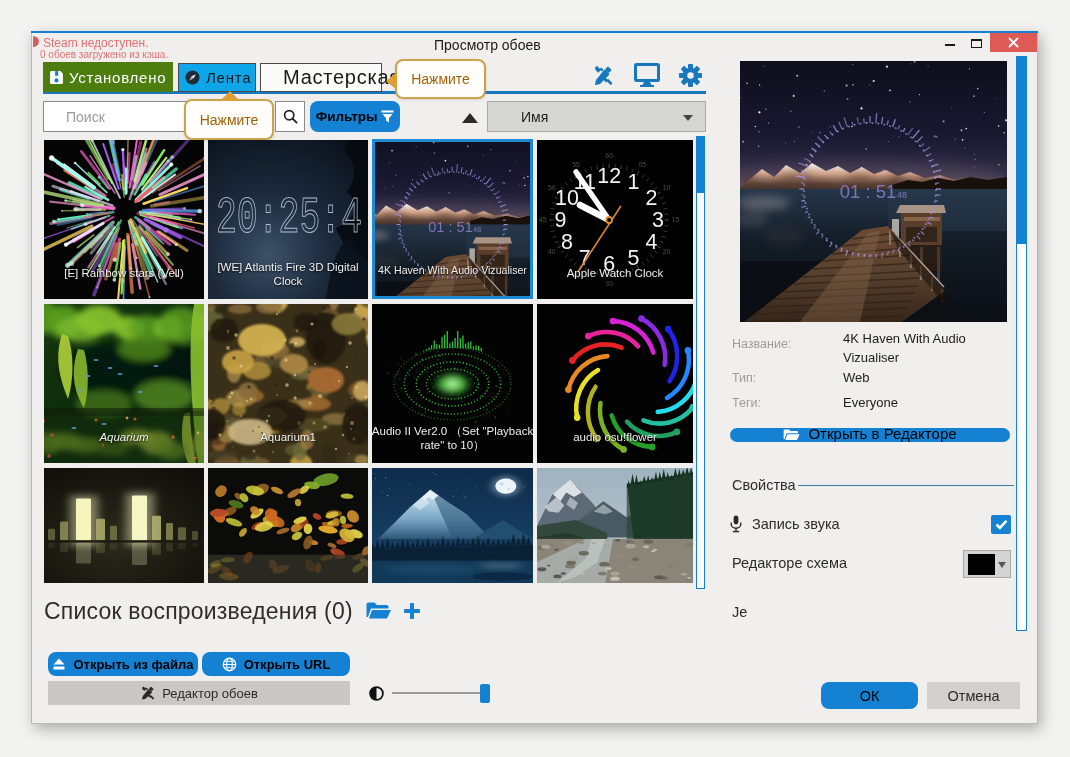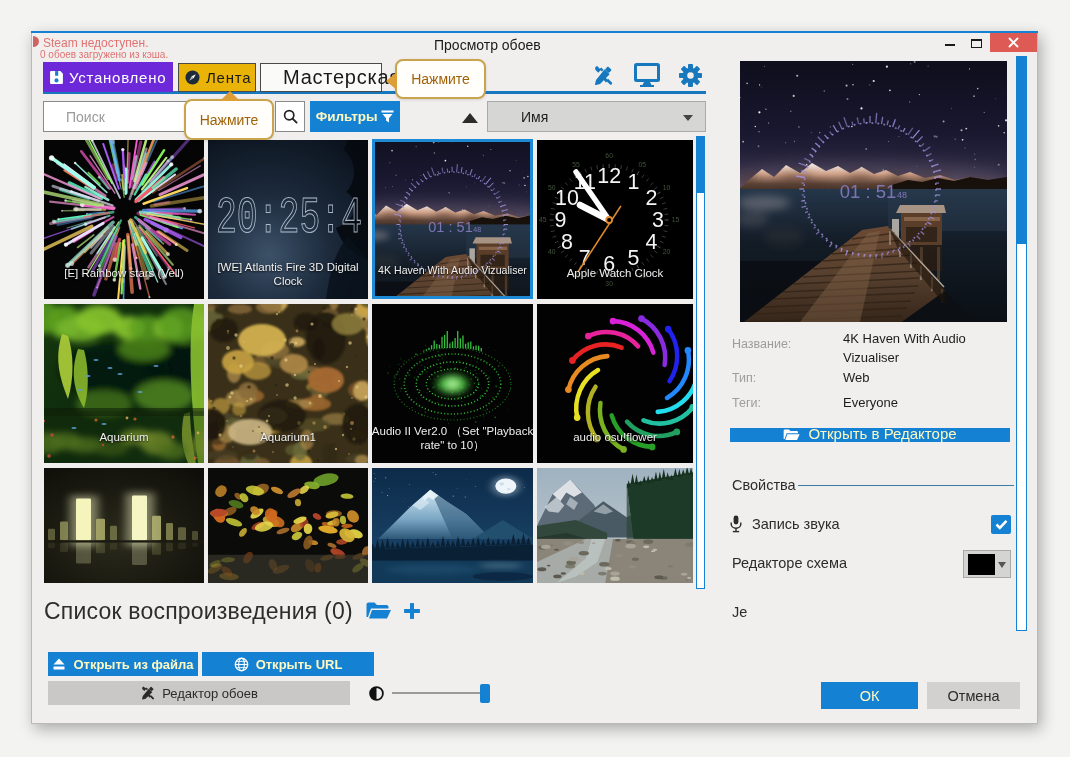--- a/index.html
+++ b/index.html
@@ -3,21 +3,21 @@
 <style>
 * { margin:0; padding:0; box-sizing:border-box; }
 html,body { width:1070px; height:757px; font-family:"Liberation Sans",sans-serif; background:#f3f3f2; overflow:hidden; }
 .abs { position:absolute; }
 #win { position:absolute; left:31px; top:31px; width:1007px; height:693px; background:#f0efee;
   border:1px solid #b9b9b9; box-shadow: 3px 5px 14px rgba(0,0,0,0.30); }
 .tile { position:absolute; overflow:hidden; background:#000; }
 .tlabel { position:absolute; left:-3px; right:-3px; text-align:center; color:#efefef;
   font-size:11.5px; line-height:14px; white-space:nowrap; text-shadow:0 1px 2px rgba(0,0,0,0.9); }
 .l1 { bottom:19px; } .l2 { bottom:11px; white-space:normal;margin-top:13px; }
-.btn-blue { background:#1581d2; color:#fef9c3; }
+.btn-blue { background:#1581d2; color:#000000;border-radius:8px; }
 .tip { position:absolute; background:#fffefb; border:2px solid #caa44c; border-radius:8px;
   color:#a16207; font-size:14px; display:flex; align-items:center; justify-content:center; z-index:30;
   box-shadow:0 1px 3px rgba(0,0,0,0.12); }
 </style></head>
 <body>
 <div id="win"></div>
 
 <div class="abs" style="left:31px;top:31px;width:1007px;height:2px;background:#1581d2;z-index:5"></div>
 <div class="abs" style="left:33px;top:36px;width:8px;height:11px;overflow:hidden;z-index:4">
     <div style="position:absolute;left:-6px;top:0;width:12px;height:11px;border-radius:50%;background:#cf6464"></div>
@@ -25,29 +25,29 @@
 <div class="abs" style="left:43px;top:36px;font-size:12px;color:#e07272;z-index:4">Steam недоступен.</div>
 <div class="abs" style="left:40px;top:49px;font-size:10px;color:#e07272;z-index:4">0 обоев загружено из кэша.</div>
 <div class="abs" style="left:434px;top:37px;width:200px;text-align:left;font-size:14px;color:#1a1a1a;z-index:4">Просмотр обоев</div>
 <div class="abs" style="left:945px;top:44px;width:10px;height:2px;background:#1a1a1a;z-index:6"></div>
 <div class="abs" style="left:971px;top:39px;width:11px;height:9px;border:1px solid #1a1a1a;border-top:2px solid #1a1a1a;z-index:6"></div>
 <div class="abs" style="left:990px;top:33px;width:47px;height:19px;background:#dd5a55;z-index:6;display:flex;align-items:center;justify-content:center">
     <svg width="11" height="11" viewBox="0 0 11 11">
       <path d="M1.5,1.5 L9.5,9.5 M9.5,1.5 L1.5,9.5" stroke="#fff" stroke-width="1.8" stroke-linecap="round"></path>
     </svg>
   </div>
-<div class="abs" style="left:43px;top:62px;width:130px;height:30px;background:#6d28d9;z-index:3;display:flex;align-items:center">
+<div class="abs" style="left:43px;top:62px;width:130px;height:30px;background:#4d7c0f;z-index:3;display:flex;align-items:center">
     <svg width="15" height="15" viewBox="0 0 14 14" style="margin-left:6px">
       <path d="M1,2.2 C1,1.5 1.5,1 2.2,1 L10.6,1 L13,3.4 L13,11.8 C13,12.5 12.5,13 11.8,13 L2.2,13 C1.5,13 1,12.5 1,11.8 Z" fill="#fff"></path>
       <rect x="5.7" y="1" width="2.9" height="4.4" fill="#1581d2"></rect>
       <circle cx="7" cy="9.7" r="1.9" fill="#1581d2"></circle>
     </svg>
     <span style="color:#fff;font-size:15px;letter-spacing:0.75px;margin-left:5px">Установлено</span>
   </div>
-<div class="abs" style="left:178px;top:63px;width:78px;height:29px;background:#eab308;border:1px solid #4a4a4a;z-index:3;display:flex;align-items:center">
+<div class="abs" style="left:178px;top:63px;width:78px;height:29px;background:#0ea5e9;border:1px solid #4a4a4a;z-index:3;display:flex;align-items:center">
     <svg width="15" height="15" viewBox="0 0 15 15" style="margin-left:6px">
       <circle cx="7.5" cy="7.5" r="7" fill="#1e2b38"></circle>
       <polygon points="10.8,4.2 8.6,8.2 6.4,6.6" fill="#fff"></polygon>
       <polygon points="4.2,10.8 6.4,6.6 8.6,8.2" fill="#b0b8c0"></polygon>
     </svg>
     <span style="color:#1a1a1a;font-size:15px;letter-spacing:0.75px;margin-left:6px">Лента</span>
   </div>
 <div class="abs" style="left:260px;top:63px;width:122px;height:29px;background:#fafaf8;border:1px solid #4a4a4a;z-index:3;display:flex;align-items:center">
     <svg width="15" height="15" viewBox="0 0 15 15" style="margin-left:6px">
       <circle cx="7.5" cy="7.5" r="7" fill="#1e2b38"></circle>
@@ -643,21 +643,21 @@
       <text x="40.0" y="137.9" font-family="Liberation Sans,sans-serif" font-size="7" fill="#5f7a55" text-anchor="middle" opacity="0.7">35</text>
       <text x="15.1" y="114.5" font-family="Liberation Sans,sans-serif" font-size="7" fill="#5f7a55" text-anchor="middle" opacity="0.7">40</text>
       <text x="6.0" y="82.5" font-family="Liberation Sans,sans-serif" font-size="7" fill="#5f7a55" text-anchor="middle" opacity="0.7">45</text>
       <text x="15.1" y="50.5" font-family="Liberation Sans,sans-serif" font-size="7" fill="#5f7a55" text-anchor="middle" opacity="0.7">50</text>
       <text x="40.0" y="27.1" font-family="Liberation Sans,sans-serif" font-size="7" fill="#5f7a55" text-anchor="middle" opacity="0.7">55</text>
       <line x1="86" y1="66" x2="42" y2="132" stroke="#e08a28" stroke-width="1.6"></line>
       <line x1="74" y1="80" x2="44" y2="65" stroke="#fff" stroke-width="6.5" stroke-linecap="round"></line>
       <line x1="74" y1="80" x2="40" y2="32" stroke="#fff" stroke-width="5.5" stroke-linecap="round"></line>
       <circle cx="74.0" cy="80.0" r="3" fill="#000" stroke="#e08a28" stroke-width="1.8"></circle>
     </svg><div class="tlabel l1">Apple Watch Clock</div></div>
-<div class="tile" style="left:44px;top:304px;width:160px;height:159px;"><svg width="160" height="159" viewBox="0 0 160 159" preserveAspectRatio="none">
+<div class="tile" style="left:44px;top:304px;width:160px;height:159px;font-style:italic;"><svg width="160" height="159" viewBox="0 0 160 159" preserveAspectRatio="none">
       <defs>
         <linearGradient id="aq1" x1="0" y1="0" x2="1" y2="1">
           <stop offset="0" stop-color="#16380f"></stop>
           <stop offset="0.5" stop-color="#0d2a0c"></stop>
           <stop offset="1" stop-color="#123413"></stop>
         </linearGradient>
         <filter id="aqb" x="-40%" y="-40%" width="180%" height="180%">
           <feGaussianBlur stdDeviation="3"></feGaussianBlur>
         </filter>
       </defs>
@@ -1354,21 +1354,21 @@
       <path d="M6.5,9 L25.5,9 L21.5,17.5 L3.5,17.5 Z" fill="#1581d2"></path>
     </svg></div>
 <div class="abs" style="left:402px;top:601px;z-index:2"><svg width="20" height="20" viewBox="0 0 19 19">
       <rect x="7.6" y="2" width="3.8" height="15" fill="#1581d2"></rect>
       <rect x="2" y="7.6" width="15" height="3.8" fill="#1581d2"></rect>
     </svg></div>
 <div class="abs btn-blue" style="left:48px;top:652px;width:150px;height:24px;display:flex;align-items:center;justify-content:center;font-size:13px;font-weight:700;z-index:2"><svg width="14" height="13" viewBox="0 0 14 13" style="margin-right:7px">
       <polygon points="7,0.5 12.5,6.5 1.5,6.5" fill="#fff"></polygon>
       <rect x="1.5" y="8.5" width="11" height="3" fill="#fff"></rect>
     </svg>Открыть из файла</div>
-<div class="abs btn-blue" style="left:202px;top:652px;width:172px;height:24px;display:flex;align-items:center;justify-content:center;font-size:13px;font-weight:700;z-index:2"><svg width="15" height="15" viewBox="0 0 16 16" style="margin-right:7px">
+<div class="abs btn-blue" style="left:202px;top:652px;width:148px;height:24px;display:flex;align-items:center;justify-content:center;font-size:13px;font-weight:700;z-index:2"><svg width="15" height="15" viewBox="0 0 16 16" style="margin-right:7px">
       <circle cx="8" cy="8" r="6.6" fill="none" stroke="#fff" stroke-width="1.5"></circle>
       <ellipse cx="8" cy="8" rx="3" ry="6.6" fill="none" stroke="#fff" stroke-width="1.2"></ellipse>
       <line x1="1.4" y1="8" x2="14.6" y2="8" stroke="#fff" stroke-width="1.2"></line>
       <line x1="2.3" y1="4.6" x2="13.7" y2="4.6" stroke="#fff" stroke-width="1"></line>
       <line x1="2.3" y1="11.4" x2="13.7" y2="11.4" stroke="#fff" stroke-width="1"></line>
     </svg>Открыть URL</div>
 <div class="abs" style="left:48px;top:681px;width:302px;height:24px;background:#c9c8c6;display:flex;align-items:center;justify-content:center;font-size:13px;color:#2b2b2b;z-index:2">
     <svg width="16" height="16" viewBox="0 0 24 24">
       <g fill="#2b2b2b">
         <path d="M13.2,5.6 L18.4,10.8 L8.4,20.8 L4.2,21.8 C3.5,22 3,21.5 3.2,20.8 L4.2,16.6 Z"></path>

